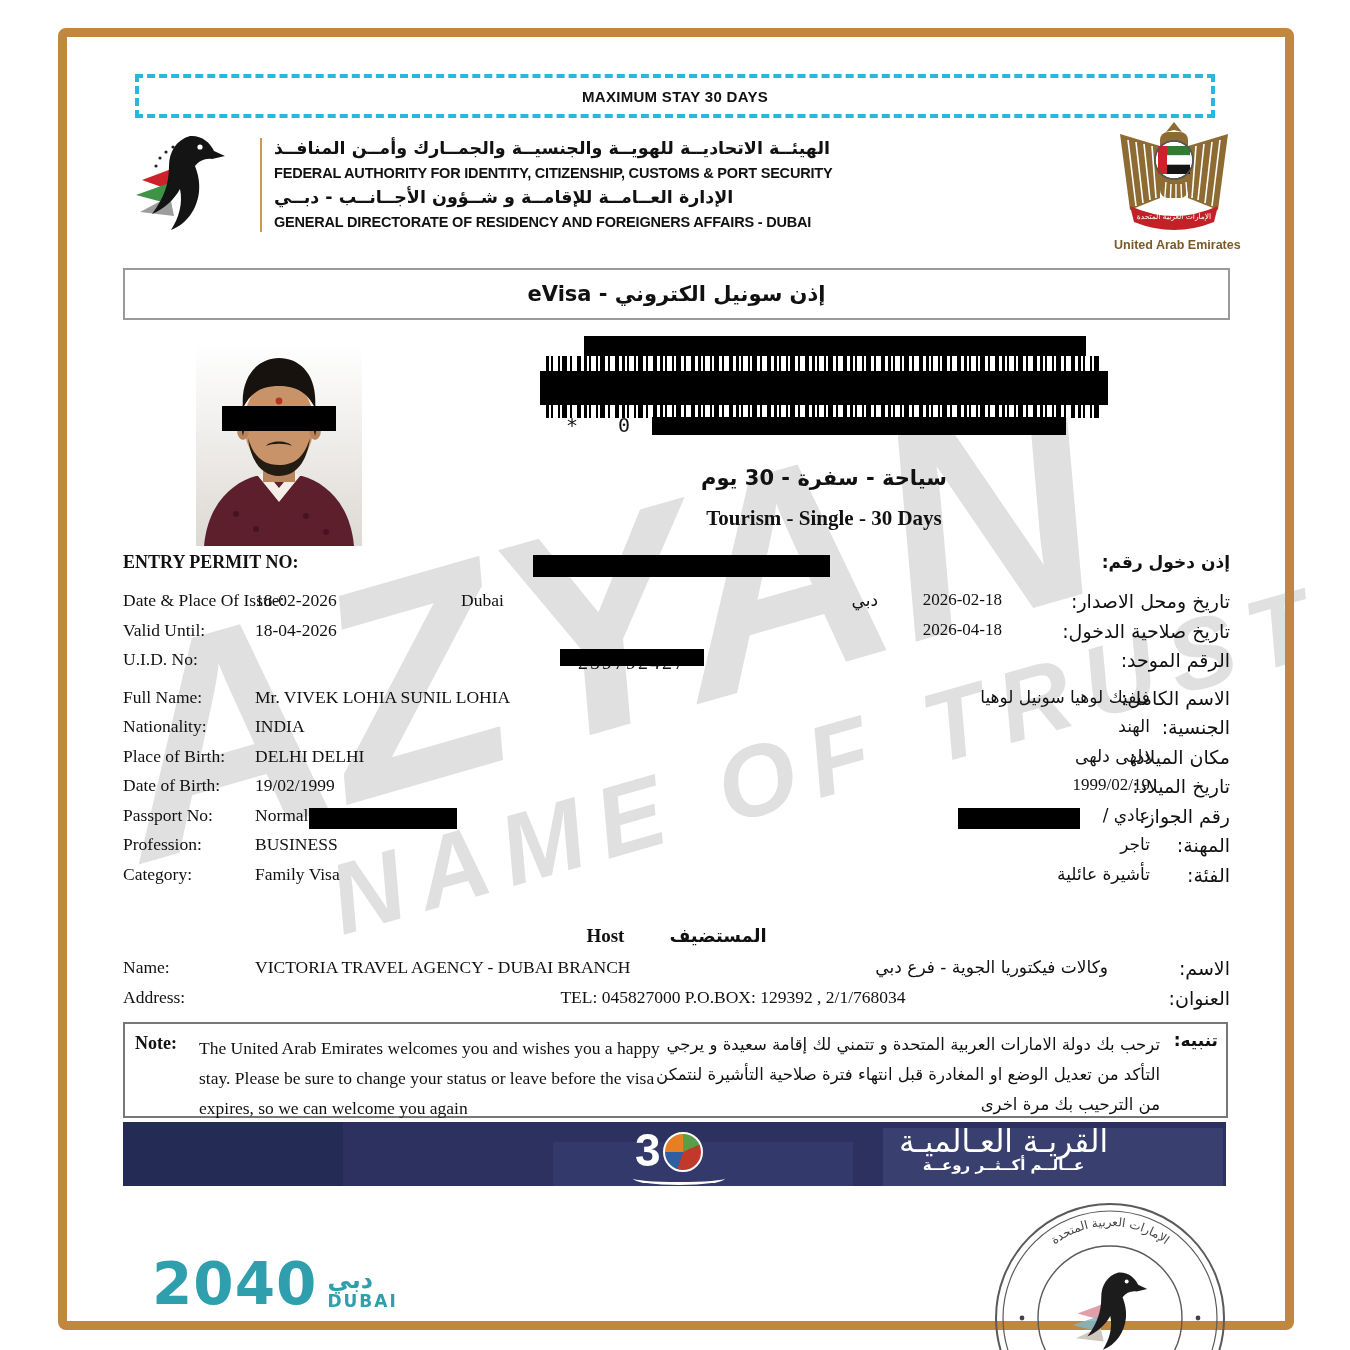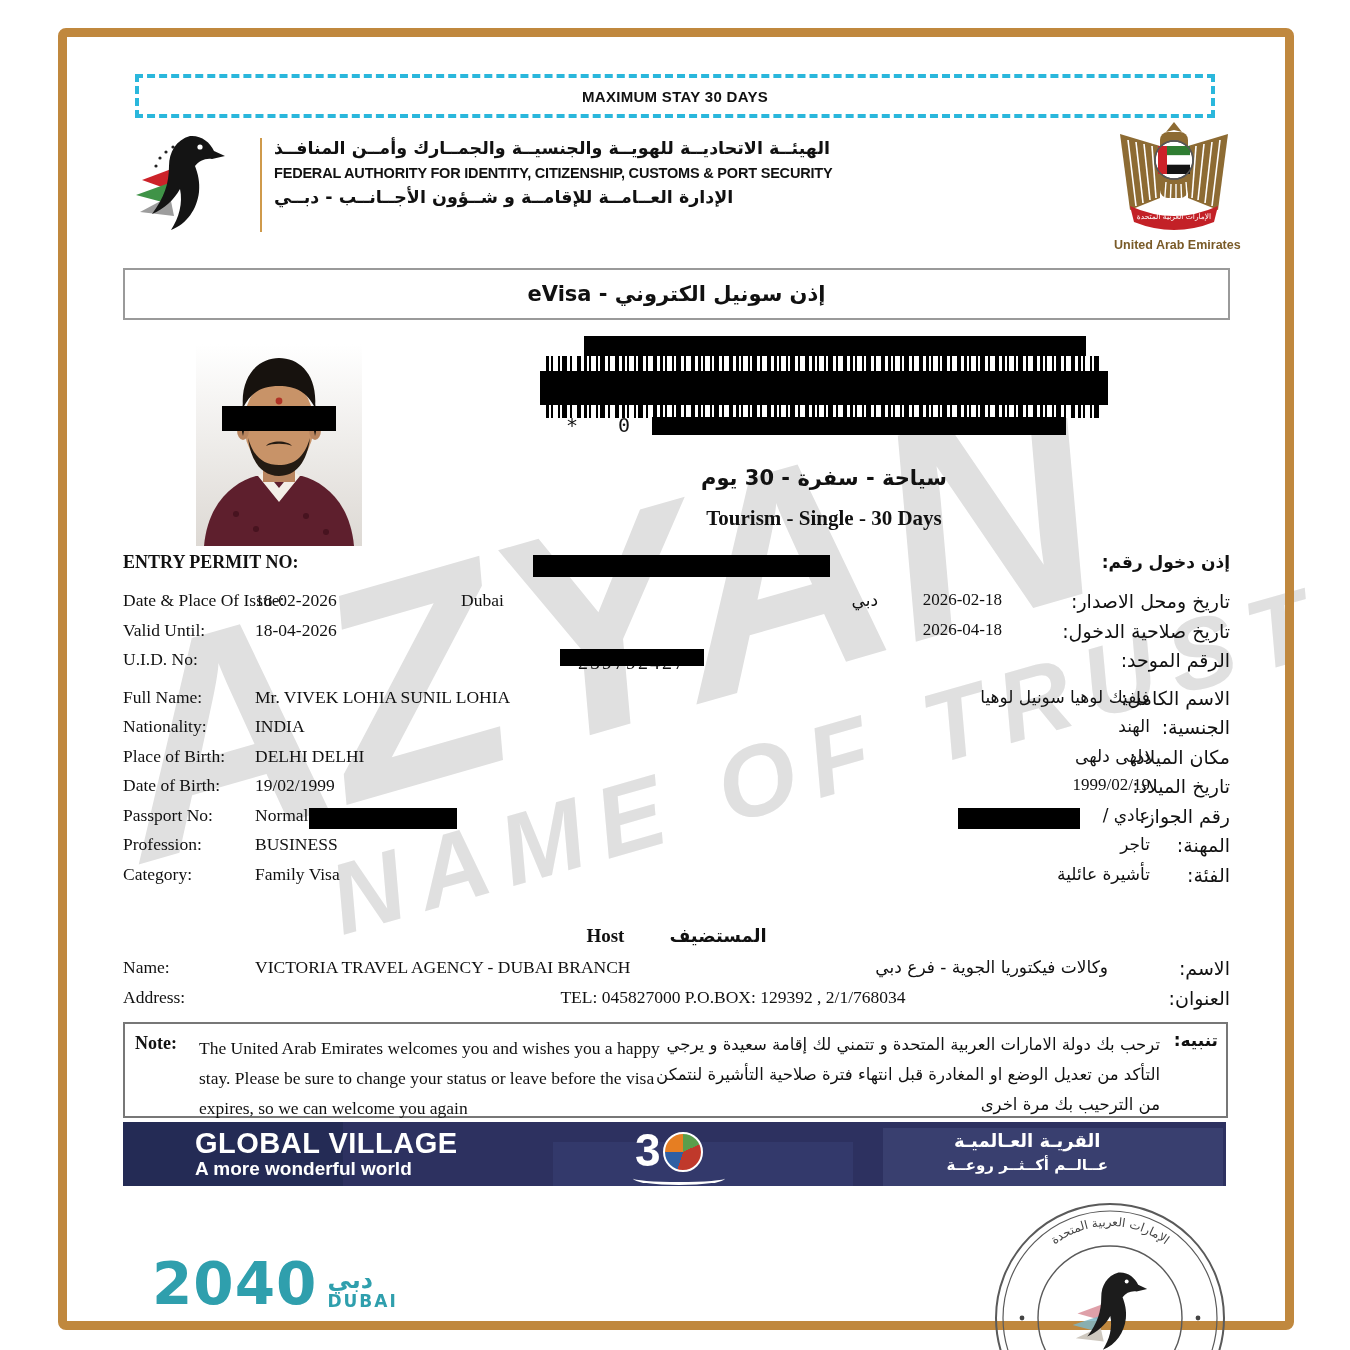--- a/index.html
+++ b/index.html
@@ -106,21 +106,21 @@
   .gv-title{font-weight:bold;font-size:29px;letter-spacing:.5px;line-height:29px;}
   .gv-tag{font-weight:bold;font-size:19px;line-height:22px;}
   .gv-30{position:absolute;left:512px;top:8px;display:flex;align-items:flex-start;}
   .gv-3{font-family:"Liberation Sans",sans-serif;font-weight:bold;font-size:46px;line-height:40px;}
   .gv-ball{width:36px;height:36px;border-radius:50%;margin-left:2px;margin-top:2px;
     background:conic-gradient(#5a9e4b 0 18%, #c0392b 18% 55%, #2e5fa3 55% 75%, #e67e22 75% 100%);
     border:2px solid #fff;}
   .gv-swoosh{position:absolute;left:510px;top:50px;width:92px;height:10px;
     border-bottom:3px solid #fff;border-radius:0 0 100% 100%;}
   .gv-ar{position:absolute;right:118px;top:4px;text-align:center;}
-  .gv-ar-title{font-family:"DejaVu Sans",sans-serif;font-weight:bold;font-size:18px;line-height:30px;direction:rtl;}
+  .gv-ar-title{font-family:"DejaVu Sans",sans-serif;font-weight:normal;font-size:31px;line-height:30px;direction:rtl;}
   .gv-ar-tag{font-family:"DejaVu Sans",sans-serif;font-weight:bold;font-size:15px;direction:rtl;}
 
   
   .d2040{left:152px;top:1258px;display:flex;align-items:flex-end;color:#2f9fad;}
   .d2040-num{font-family:"DejaVu Sans",sans-serif;font-weight:bold;font-size:58px;line-height:52px;letter-spacing:1px;}
   .d2040-right{margin-left:10px;line-height:1;}
   .d2040-ar{font-family:"DejaVu Sans",sans-serif;font-weight:bold;font-size:24px;direction:rtl;text-align:left;line-height:24px;}
   .d2040-en{font-family:"DejaVu Sans",sans-serif;font-weight:bold;font-size:17px;letter-spacing:2px;line-height:18px;}
 
   
@@ -152,20 +152,21 @@
     <circle cx="30" cy="34" r="1.6" fill="#222"></circle>
     <path d="M64 4 C50 8 43 20 43 34 C43 52 38 66 26 82 C38 77 48 68 54 57 C57 71 53 86 45 98 C61 92 71 77 73 60 C74 50 72 42 69 34 C73 29 79 26 86 27 L99 24 L88 19 C84 10 75 3 64 4 Z" fill="#141414"></path>
     <circle cx="74" cy="15" r="2.6" fill="#fff"></circle>
   </svg>
 </div>
 <div class="layer hdr-divider"></div>
 <div class="layer hdr-text">
   <div class="hdr-ar">الهيئــة الاتحاديــة للهويــة والجنسيــة والجمــارك وأمــن المنافــذ</div>
   <div class="hdr-en">FEDERAL AUTHORITY FOR IDENTITY, CITIZENSHIP, CUSTOMS &amp; PORT SECURITY</div>
   <div class="hdr-ar">الإدارة العــامــة للإقامــة و شــؤون الأجــانــب - دبــي</div>
+  <div class="hdr-en">GENERAL DIRECTORATE OF RESIDENCY AND FOREIGNERS AFFAIRS - DUBAI</div>
 </div>
 
 <div class="layer emblem-wrap">
   <svg width="120" height="112" viewBox="0 0 120 112">
     <polygon points="6,14 46,26 46,78 16,90" fill="#8d6b33"></polygon>
     <polygon points="114,14 74,26 74,78 104,90" fill="#8d6b33"></polygon>
     <g stroke="#fff" stroke-width="1.6">
       <line x1="14" y1="20" x2="22" y2="86"></line>
         <line x1="22" y1="22" x2="29" y2="83"></line>
       <line x1="30" y1="24" x2="36" y2="80"></line>
@@ -347,24 +348,20 @@
   <span class="note-lbl">Note:</span>
   <span class="note-en">The United Arab Emirates welcomes you and wishes you a happy stay. Please be sure to change your status or leave before the visa expires, so we can welcome you again</span>
   <span class="note-ar ar">ترحب بك دولة الامارات العربية المتحدة و تتمني لك إقامة سعيدة و يرجي التأكد من تعديل الوضع او المغادرة قبل انتهاء فترة صلاحية التأشيرة لنتمكن من الترحيب بك مرة اخرى</span>
   <span class="note-arlbl ar">تنبيه:</span>
 </div>
 
 <div class="layer gv-banner">
   <div class="gv-deco1"></div>
   <div class="gv-deco2"></div>
   <div class="gv-deco3"></div>
-  <div class="gv-en">
-    <div class="gv-title">GLOBAL VILLAGE</div>
-    <div class="gv-tag">A more wonderful world</div>
-  </div>
   <div class="gv-30">
     <span class="gv-3">3</span>
     <span class="gv-ball"></span>
   </div>
   <div class="gv-swoosh"></div>
   <div class="gv-ar">
     <div class="gv-ar-title">القريـة العـالميـة</div>
     <div class="gv-ar-tag">عــالــم أكــثــر روعــة</div>
   </div>
 </div>

